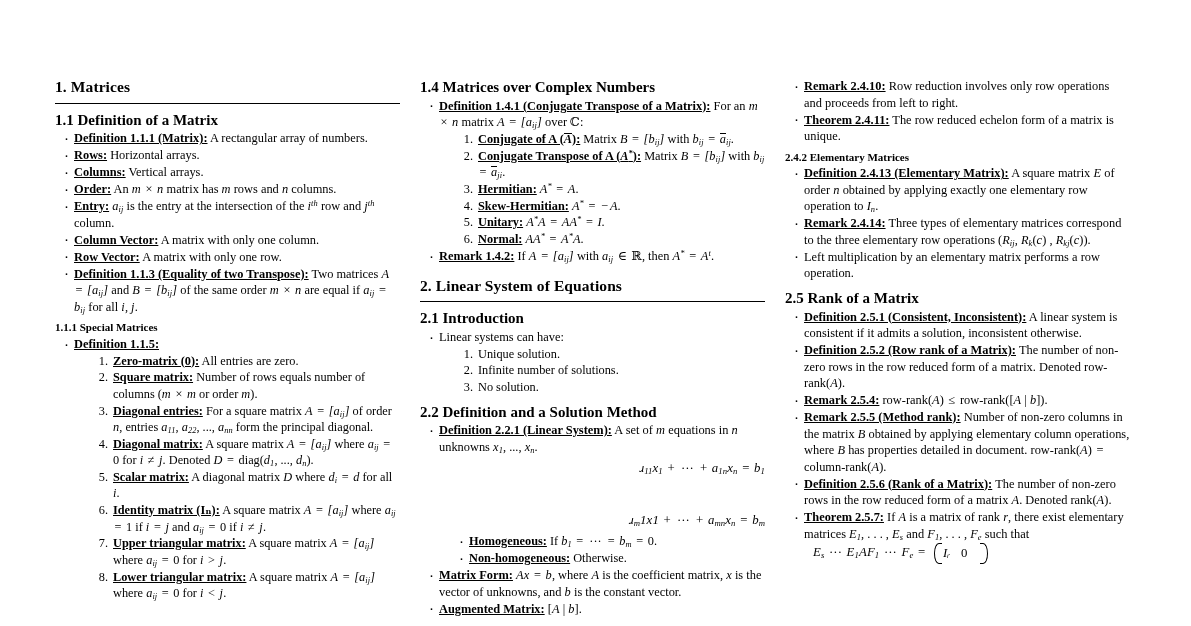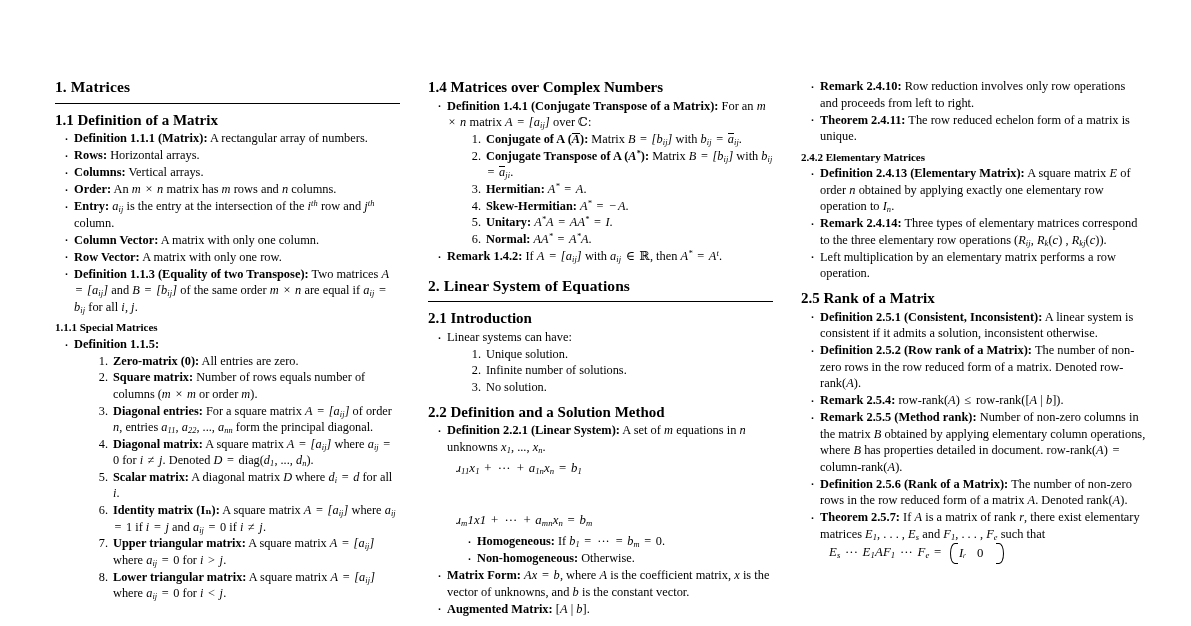--- a/index.html
+++ b/index.html
@@ -17,21 +17,21 @@
   .page {
     position: relative;
     width: 1191px;
     height: 626px;
     box-sizing: border-box;
     padding: 78px 46px 0 55px;
     background: #ffffff;
   }
   .columns {
     display: flex;
-    gap: 8px;
+    gap: 0px;
     align-items: flex-start;
     height: 548px;
     overflow: hidden;
   }
   .col {
     width: 345px;
     flex: 0 0 345px;
     overflow: hidden;
     height: 548px;
   }
@@ -108,21 +108,21 @@
   }
   ol.nl > li::before {
     content: counter(nli) ".";
     position: absolute;
     left: 0;
     top: 0;
     width: 15px;
     text-align: right;
   }
 
-  b, .b { font-weight: bold; }
+  b, .b { font-weight: bold; text-decoration: underline; }
 
   
   .m {
     font-style: italic;
     font-family: "Liberation Serif", "DejaVu Serif", serif;
     letter-spacing: 0.1px;
   }
   .mr { font-style: normal; }
   .op { font-style: normal; padding: 0 1.5px; }
   sub {
@@ -140,20 +140,21 @@
     display: inline-block;
     border-top: 1px solid #000;
     line-height: 0.95;
     padding-top: 0px;
   }
 
   .eq {
     font-size: 12.8px;
     margin: 5px 0 0 9px;
     white-space: nowrap;
+    text-align: right;
   }
   .eq-gap { height: 30px; }
 
   .matdisp {
     display: inline-block;
     position: relative;
     vertical-align: middle;
     padding: 0 9px;
     margin-left: 4px;
   }

